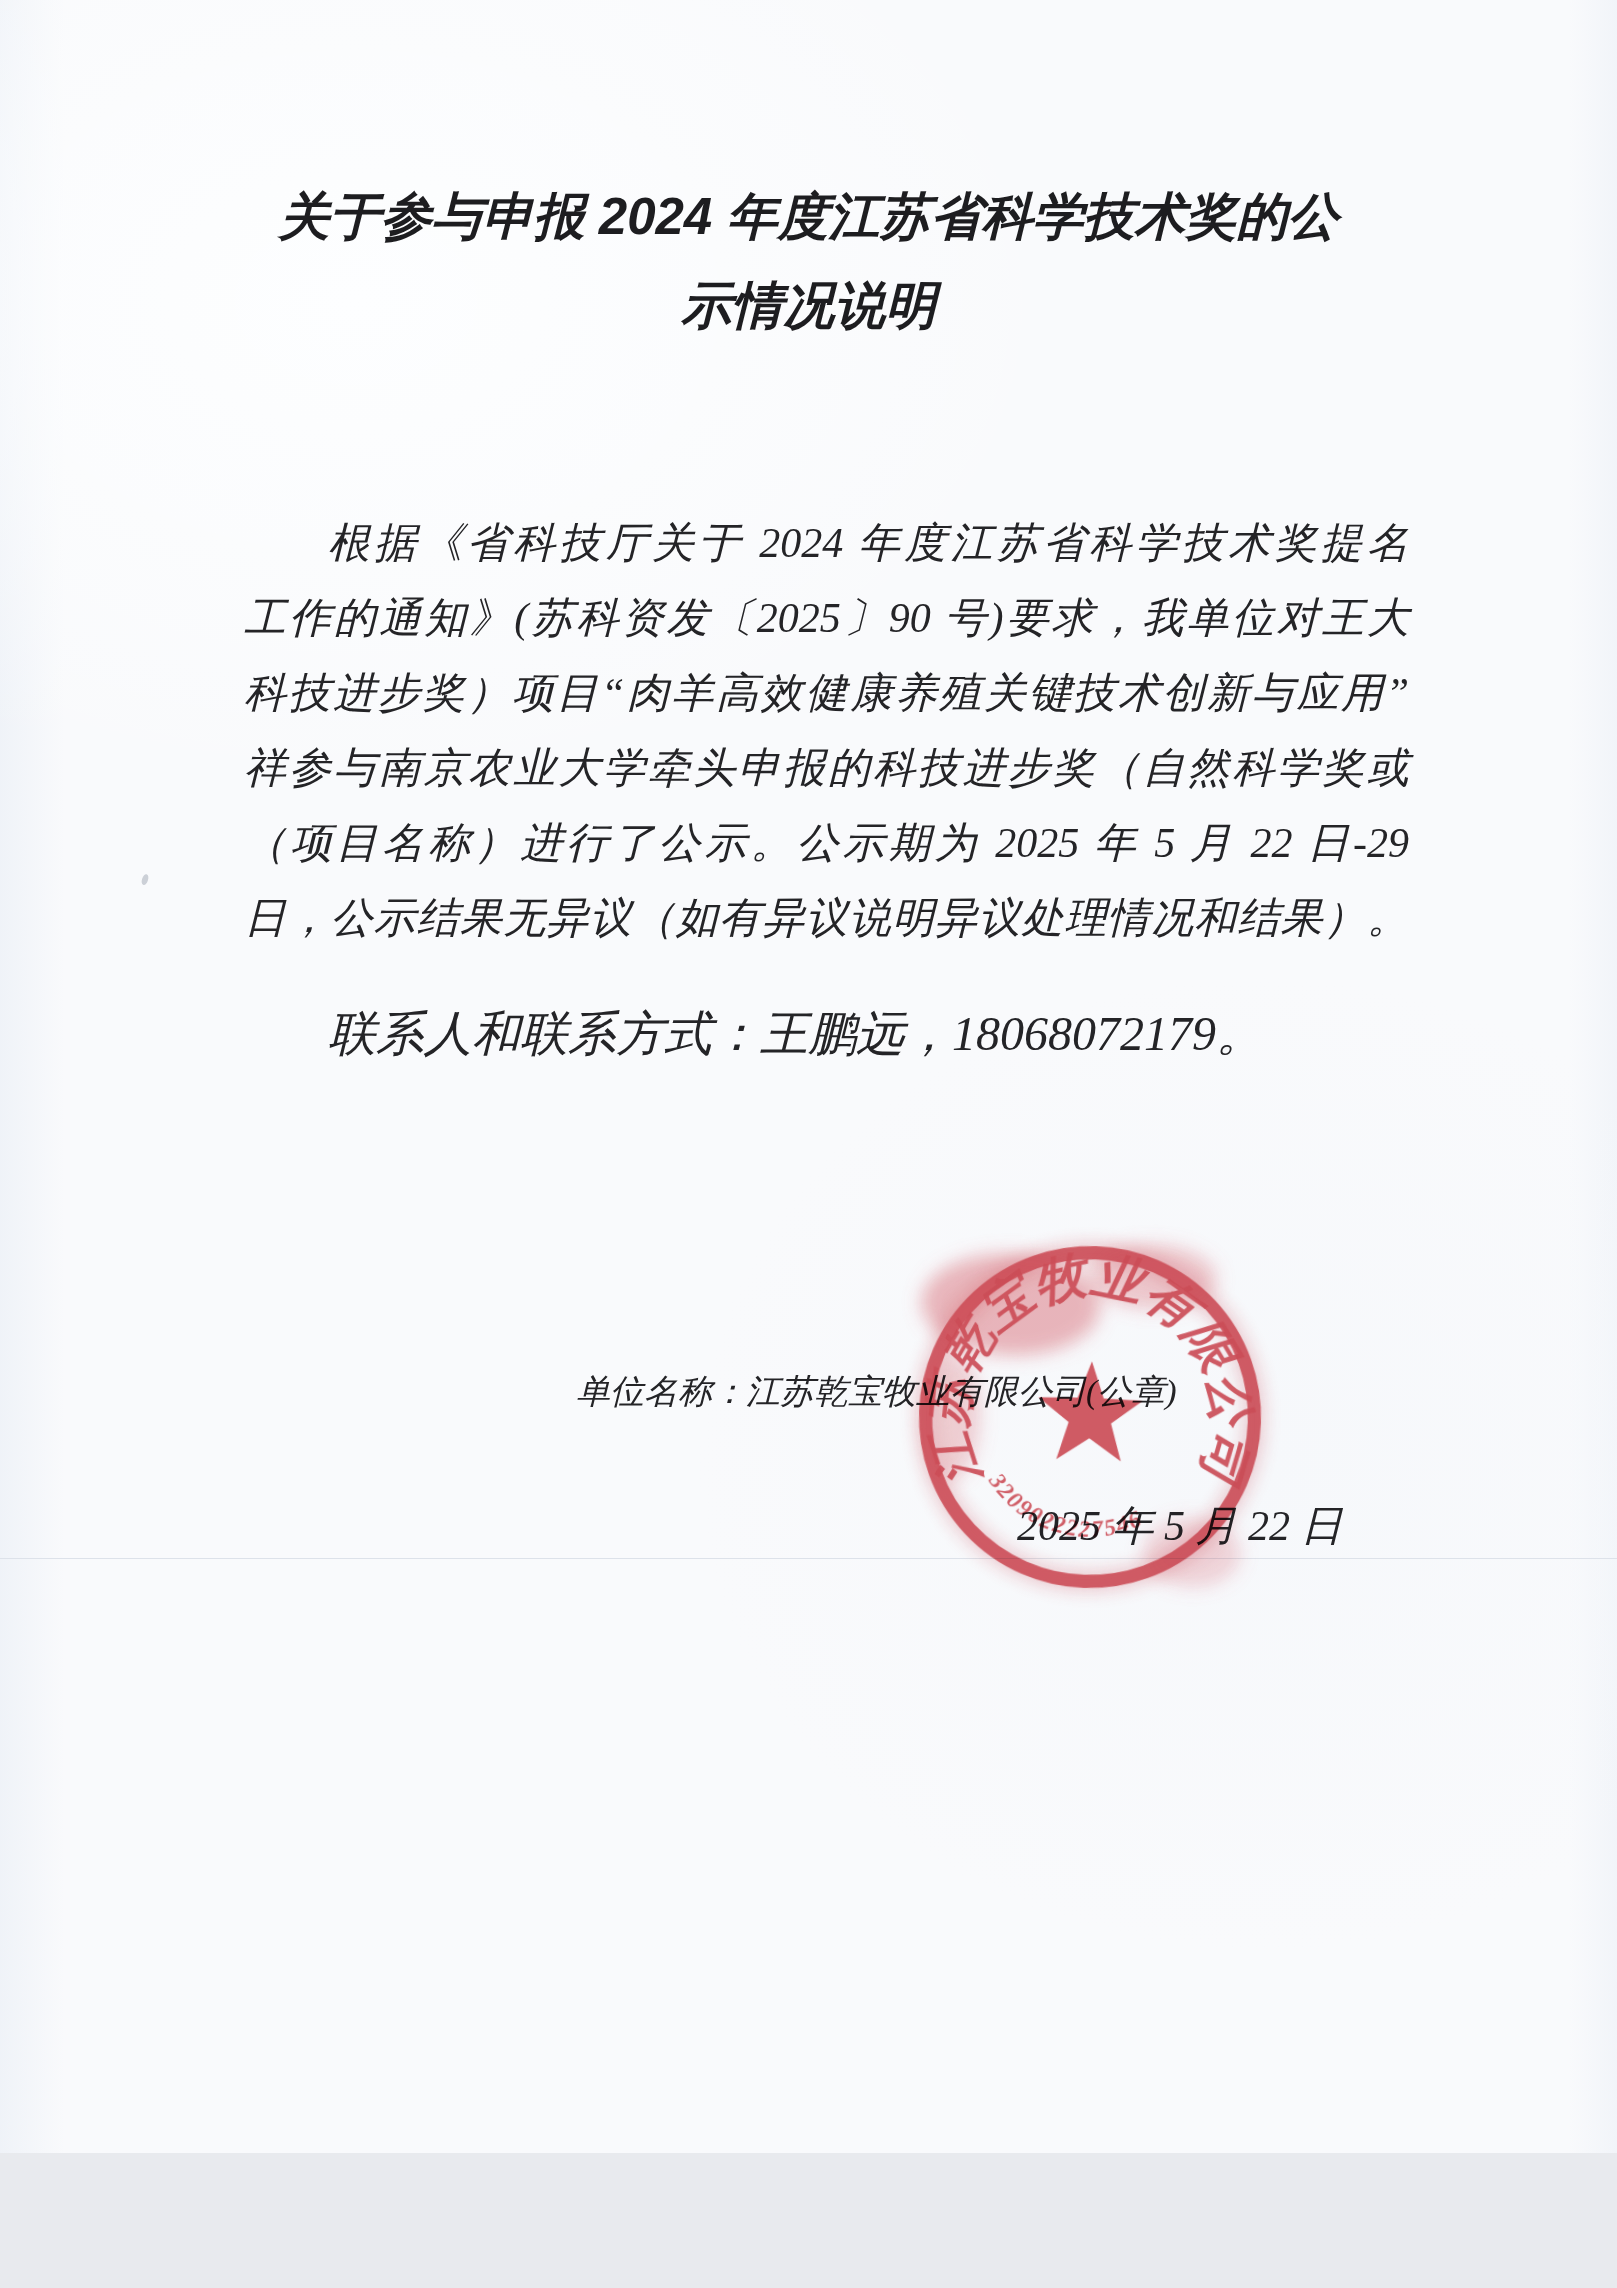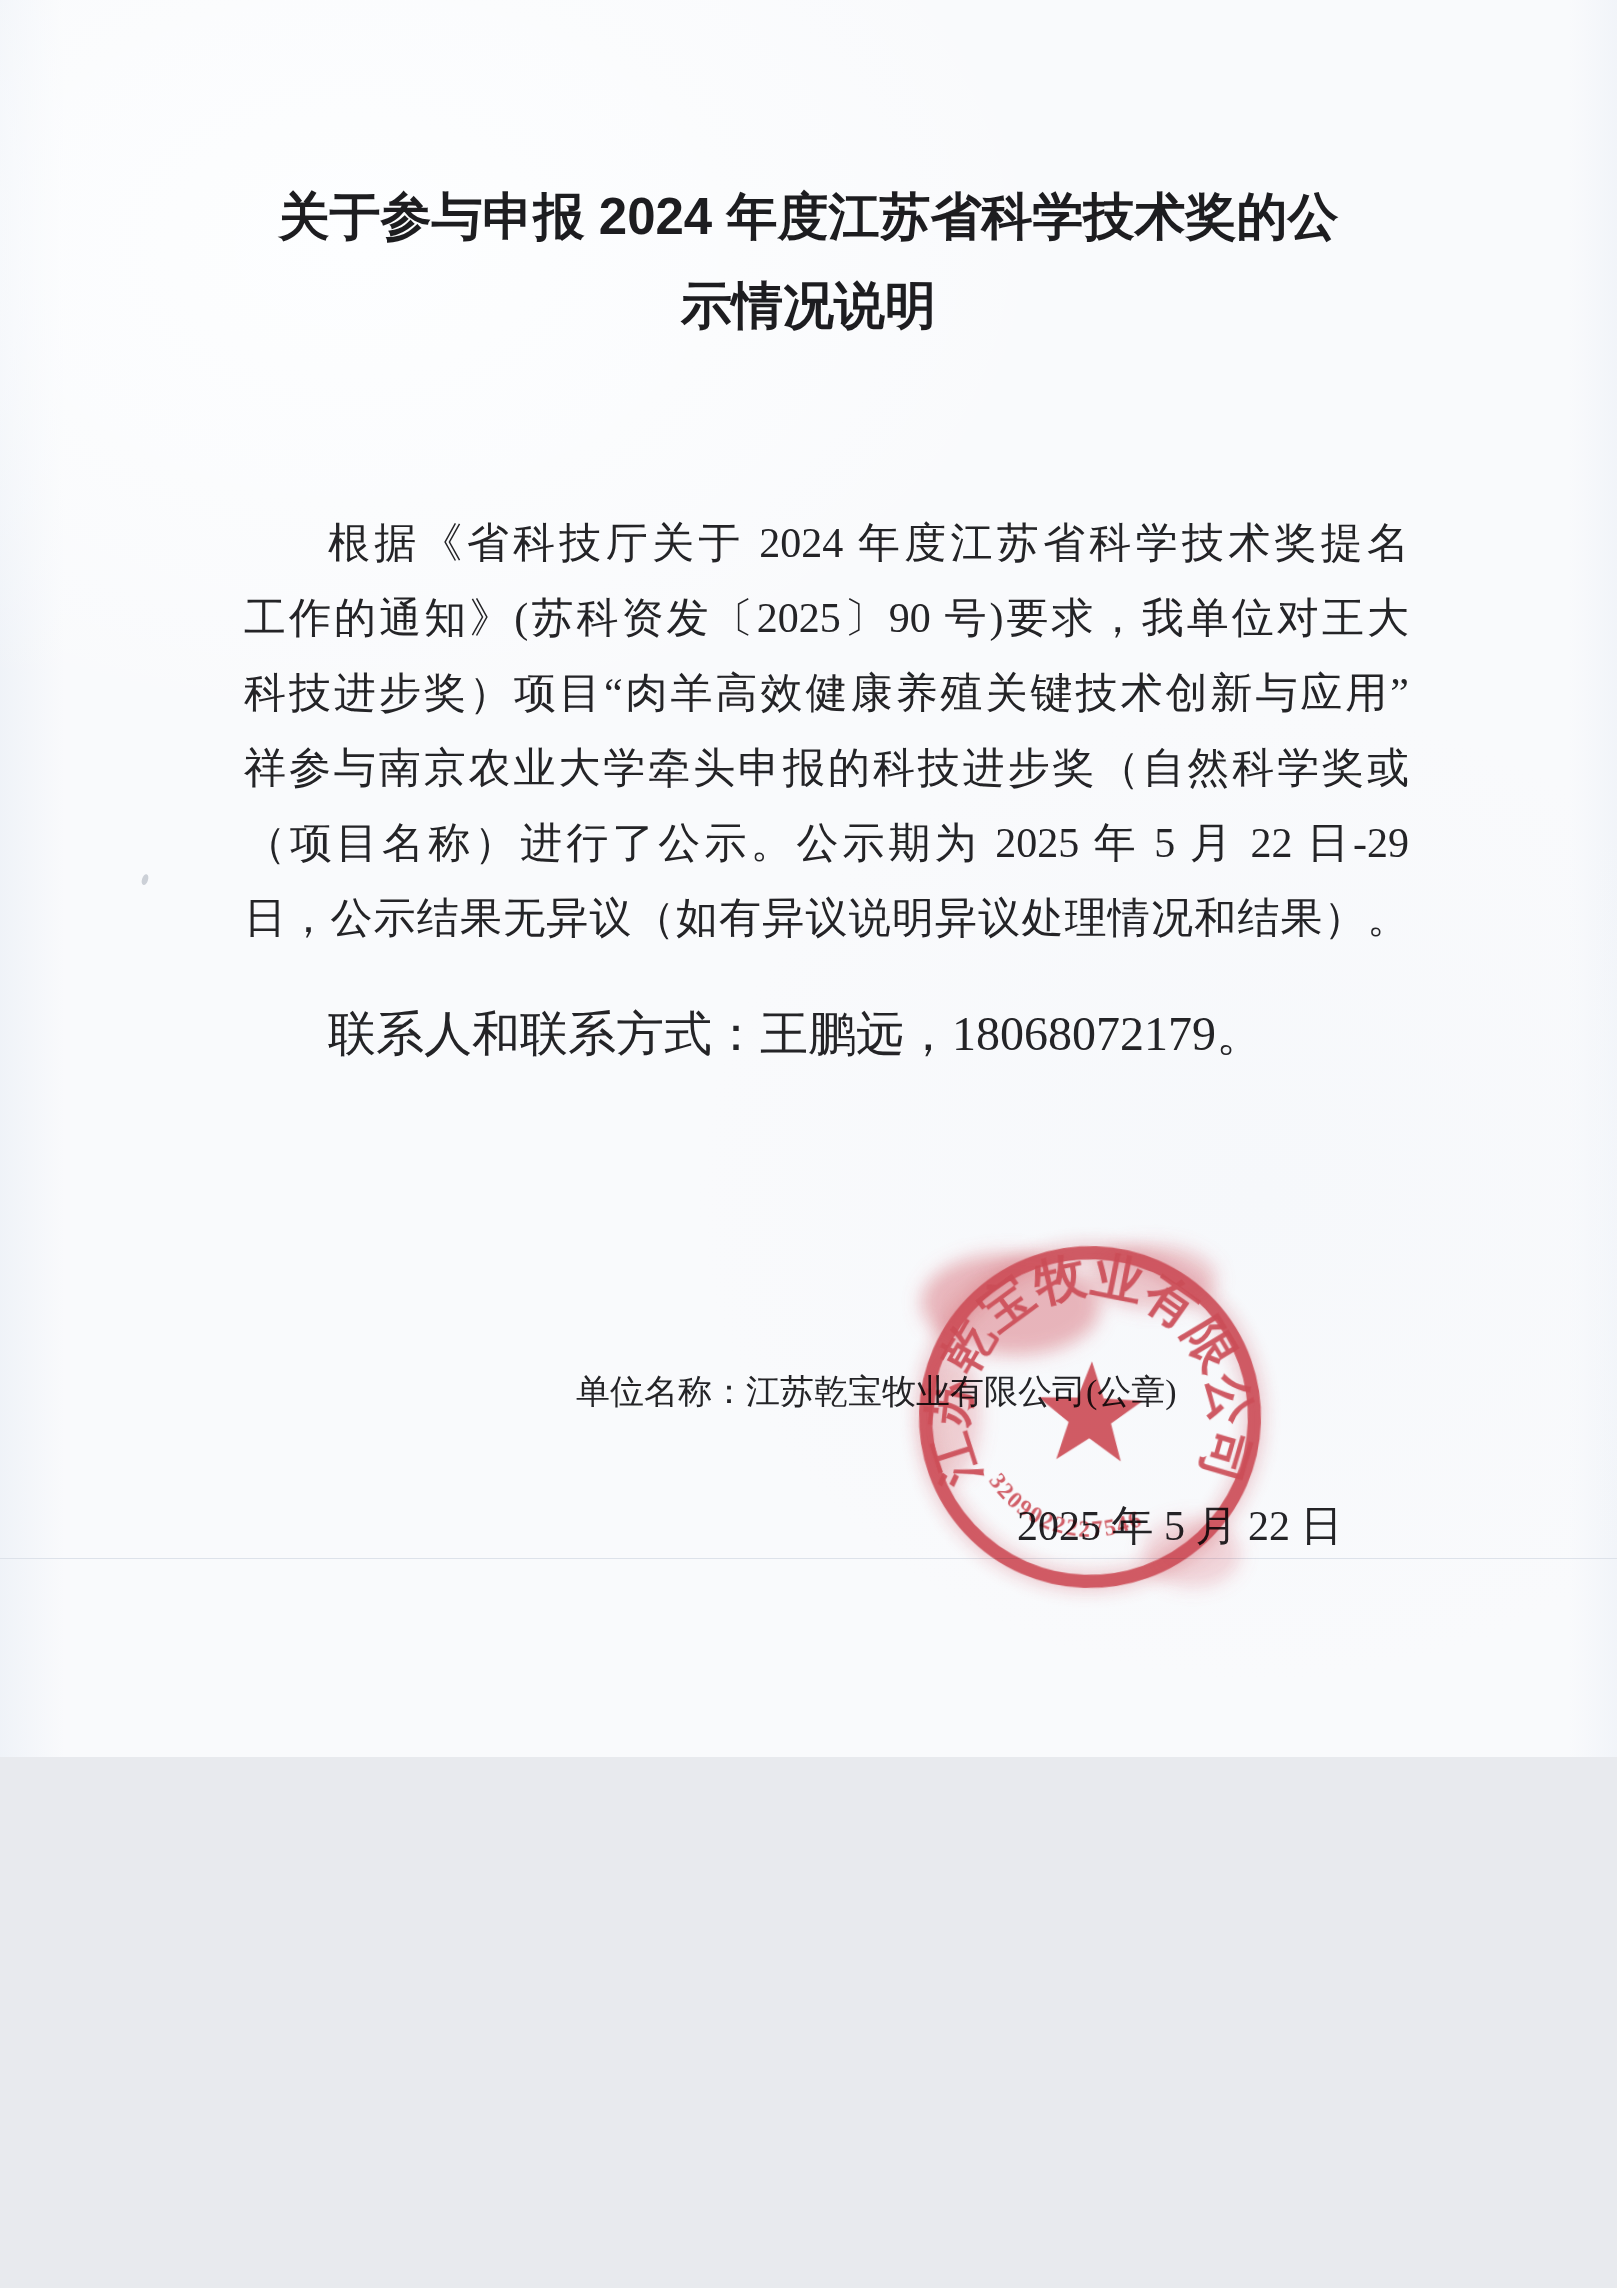--- a/index.html
+++ b/index.html
@@ -1,27 +1,28 @@
 <!DOCTYPE html>
 <html lang="zh" style="font-size:15px"><head>
 <meta charset="utf-8">
 <style>
   html,body{margin:0;padding:0;background:#e8eaee;}
   .page{
     position:relative;
-    width:1617px;height:1757px;
+    width:1617px;height:2153px;
     margin:0 auto;
     overflow:hidden;
     background:
       radial-gradient(1212px 839px at 22% 14%, #fdfeff 0%, rgba(253,254,255,0) 60%),
       radial-gradient(1025px 886px at 78% 68%, #f6f8fb 0%, rgba(246,248,251,0) 55%),
       linear-gradient(90deg, rgba(214,224,238,.28) 0%, rgba(214,224,238,0) 4%, rgba(214,224,238,0) 97%, rgba(214,224,238,.22) 100%),
       #f9fafc;
     font-family:"Liberation Serif","DejaVu Serif",serif;
     color:#242427;
+    font-style:italic;
   }
   .title{
     position:absolute;top:172px;left:0;width:100%;
     margin:0;text-align:center;
     font-family:"Liberation Sans","DejaVu Sans",sans-serif;
     font-weight:700;font-size:51px;line-height:89px;color:#1d1d20;
   }
   .title span{display:block;}
   .doc-body{
     position:absolute;left:244px;top:506px;width:1165px;

